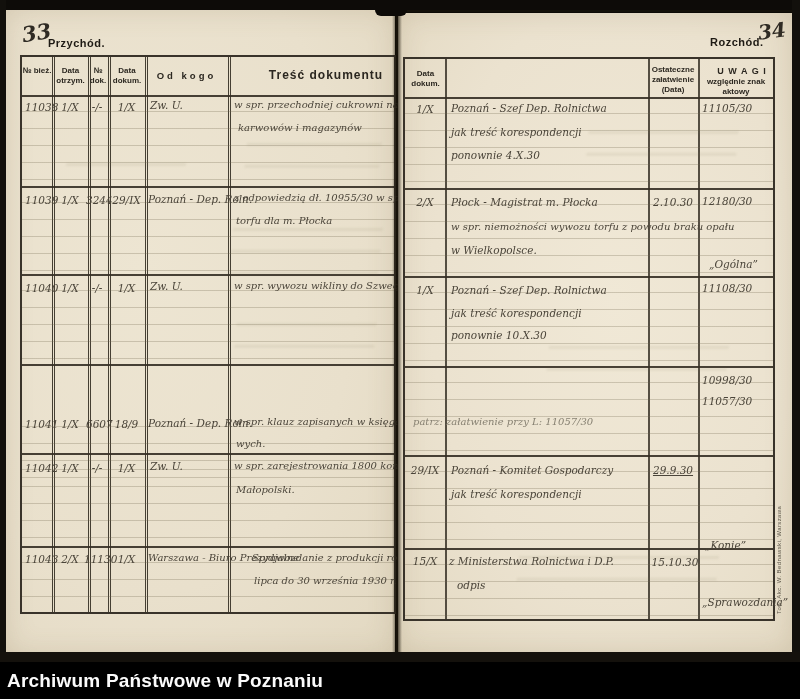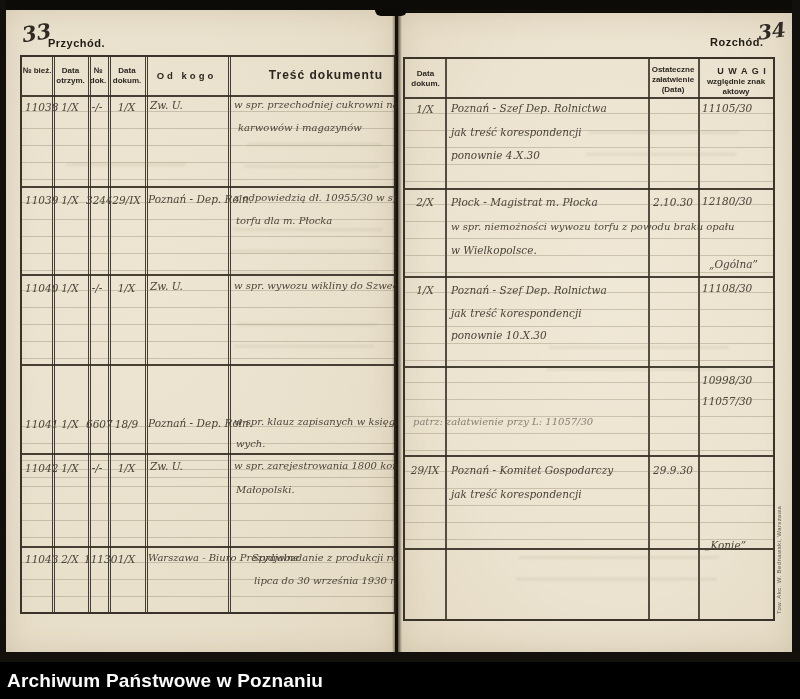--- a/index.html
+++ b/index.html
@@ -181,22 +181,29 @@
       <div class="row" style="top:307px;height:89px;">
         <div class="abs hw ctr" style="left:0;top:8px;width:40px;"></div>
         <div class="abs hw hw-sm pencil" style="left:8px;top:50px;">patrz: załatwienie przy L: 11057/30</div>
         <div class="abs hw" style="left:297px;top:8px;">10998/30</div>
         <div class="abs hw" style="left:297px;top:29px;">11057/30</div>
       </div>
       <div class="row" style="top:396px;height:93px;">
         <div class="abs hw ctr" style="left:0;top:9px;width:40px;">29/IX</div>
         <div class="abs hw" style="left:46px;top:9px;">Poznań - Komitet Gospodarczy</div>
         <div class="abs hw" style="left:46px;top:33px;">jak treść korespondencji</div>
-        <div class="abs hw ctr" style="left:243px;top:9px;width:50px;">29.9.30</div>
+        <div class="abs hw ctr" style="left:243px;top:9px;width:50px;text-decoration:underline;">29.9.30</div>
         <div class="abs hw" style="left:300px;top:84px;">„Konie”</div>
+      </div>
+      <div class="row" style="top:489px;height:71px;">
+        <div class="abs hw ctr" style="left:0;top:7px;width:40px;">15/X</div>
+        <div class="abs hw" style="left:44px;top:7px;">z Ministerstwa Rolnictwa i D.P.</div>
+        <div class="abs hw" style="left:52px;top:31px;">odpis</div>
+        <div class="abs hw ctr" style="left:243px;top:8px;width:54px;">15.10.30</div>
+        <div class="abs hw" style="left:297px;top:48px;">„Sprawozdania”</div>
       </div>
     </div>
 
     <div class="ghost" style="left:190px;top:105px;width:150px;height:40px;"></div>
     <div class="ghost" style="left:150px;top:320px;width:180px;height:46px;"></div>
     <div class="ghost" style="left:120px;top:530px;width:200px;height:46px;"></div>
 
     <div class="imprint" style="left:378px;top:505px;height:96px;">Tow. Akc. W. Bednawski, Warszawa</div>
   </div>
 

